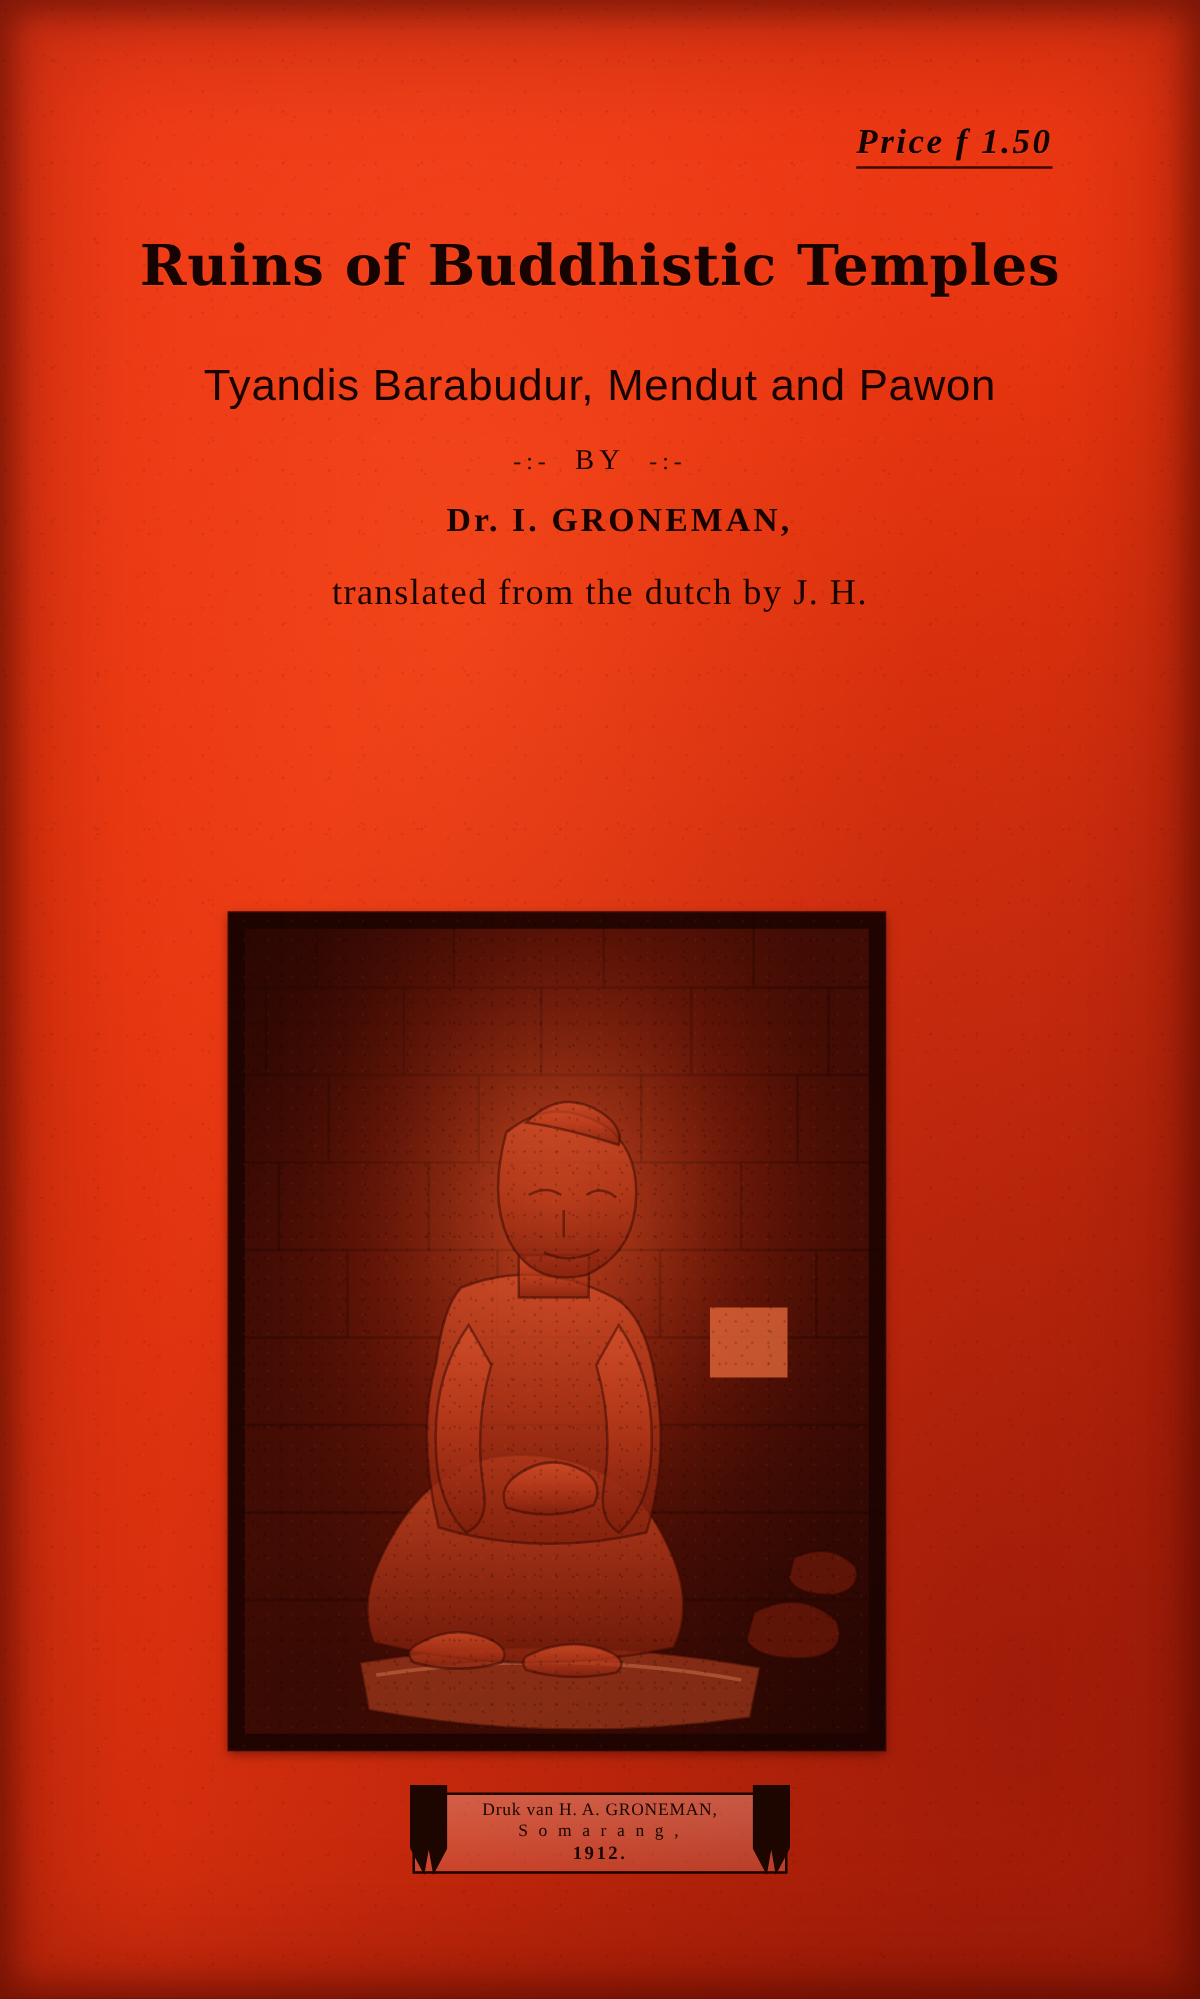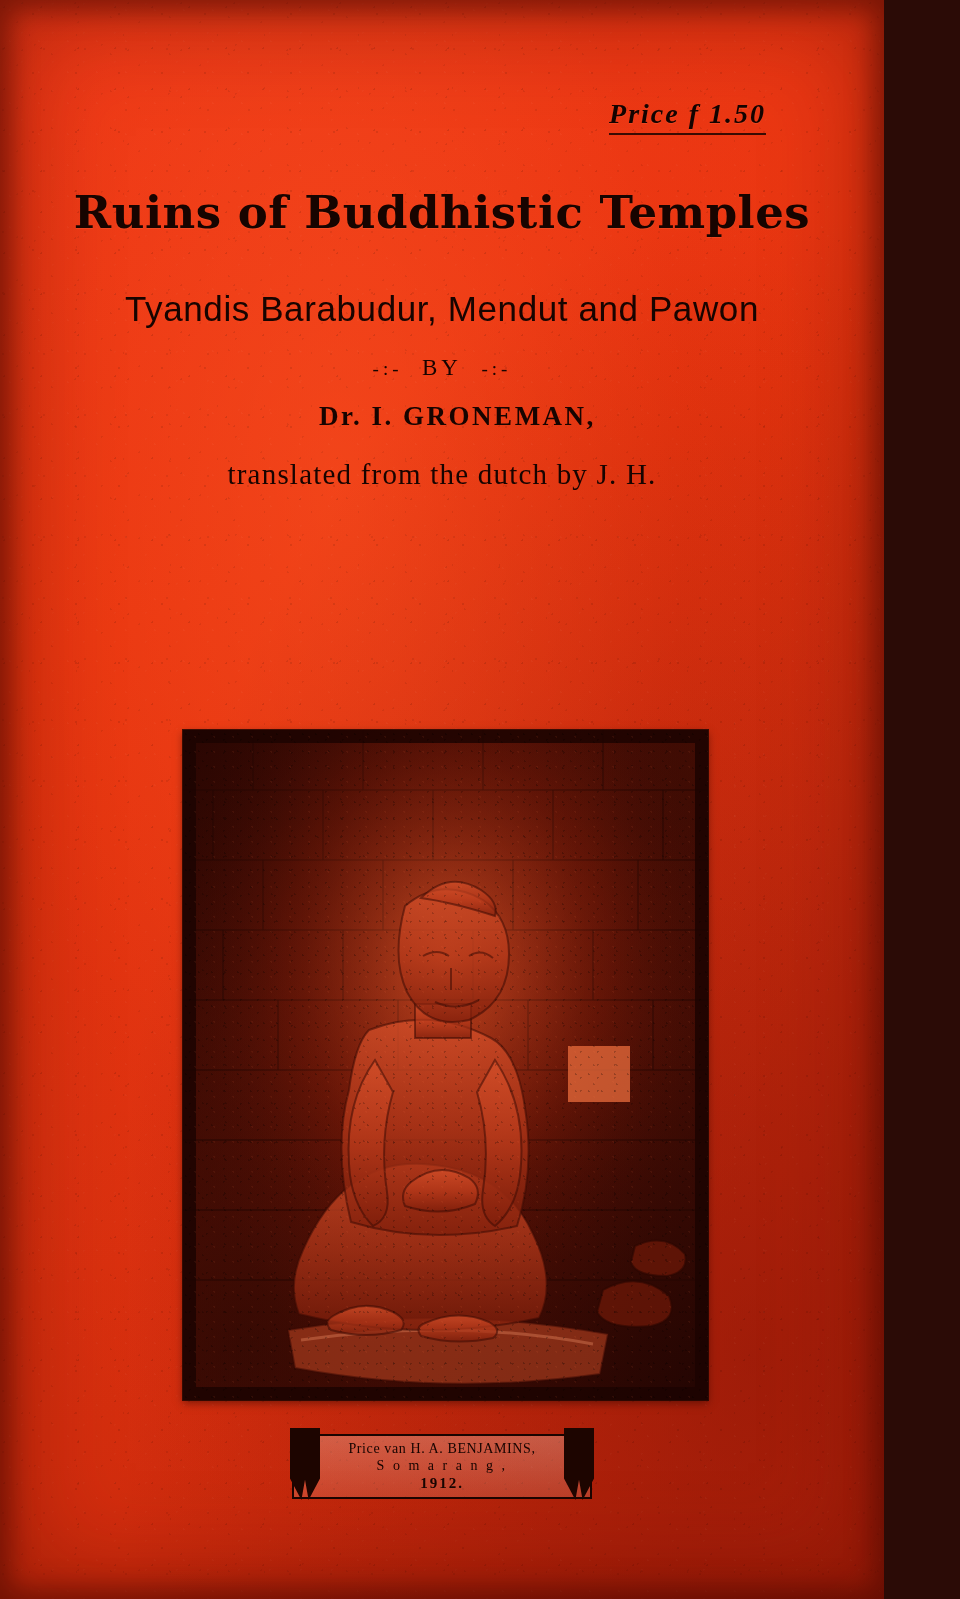--- a/index.html
+++ b/index.html
@@ -10,21 +10,21 @@
   body {
     width: 960px;
     height: 1599px;
     overflow: hidden;
     font-family: "Liberation Sans", sans-serif;
   }
 
   
   .cover {
     position: relative;
-    width: 884px;
+    width: 960px;
     height: 1599px;
     box-sizing: border-box;
     background:
       radial-gradient(ellipse at 38% 30%, rgba(255,90,40,0.40) 0%, rgba(255,60,20,0.05) 45%, rgba(0,0,0,0.0) 70%),
       radial-gradient(ellipse at 85% 85%, rgba(120,15,5,0.55) 0%, rgba(120,15,5,0.0) 60%),
       linear-gradient(160deg, #ef3a18 0%, #e8350f 35%, #dd3210 60%, #c8280b 100%);
     overflow: hidden;
   }
   
   .cover::before {
@@ -333,19 +333,19 @@
       <rect x="0" y="0" width="525" height="670" fill="none" stroke="#1c0401" stroke-opacity="0.85" stroke-width="26"></rect>
     </svg>
 
     <div class="plate-grain"></div>
   </div>
 
   <div class="imprint">
     <div class="ribbon-l"></div>
     <div class="ribbon-r"></div>
     <div class="imprint-box">
-      <div class="imprint-line l1">Price van H. A. BENJAMINS,</div>
+      <div class="imprint-line l1">Druk van H. A. GRONEMAN,</div>
       <div class="imprint-line l2">S o m a r a n g ,</div>
       <div class="imprint-line l3">1912.</div>
     </div>
   </div>
 
 </div>
 
 </body></html>

